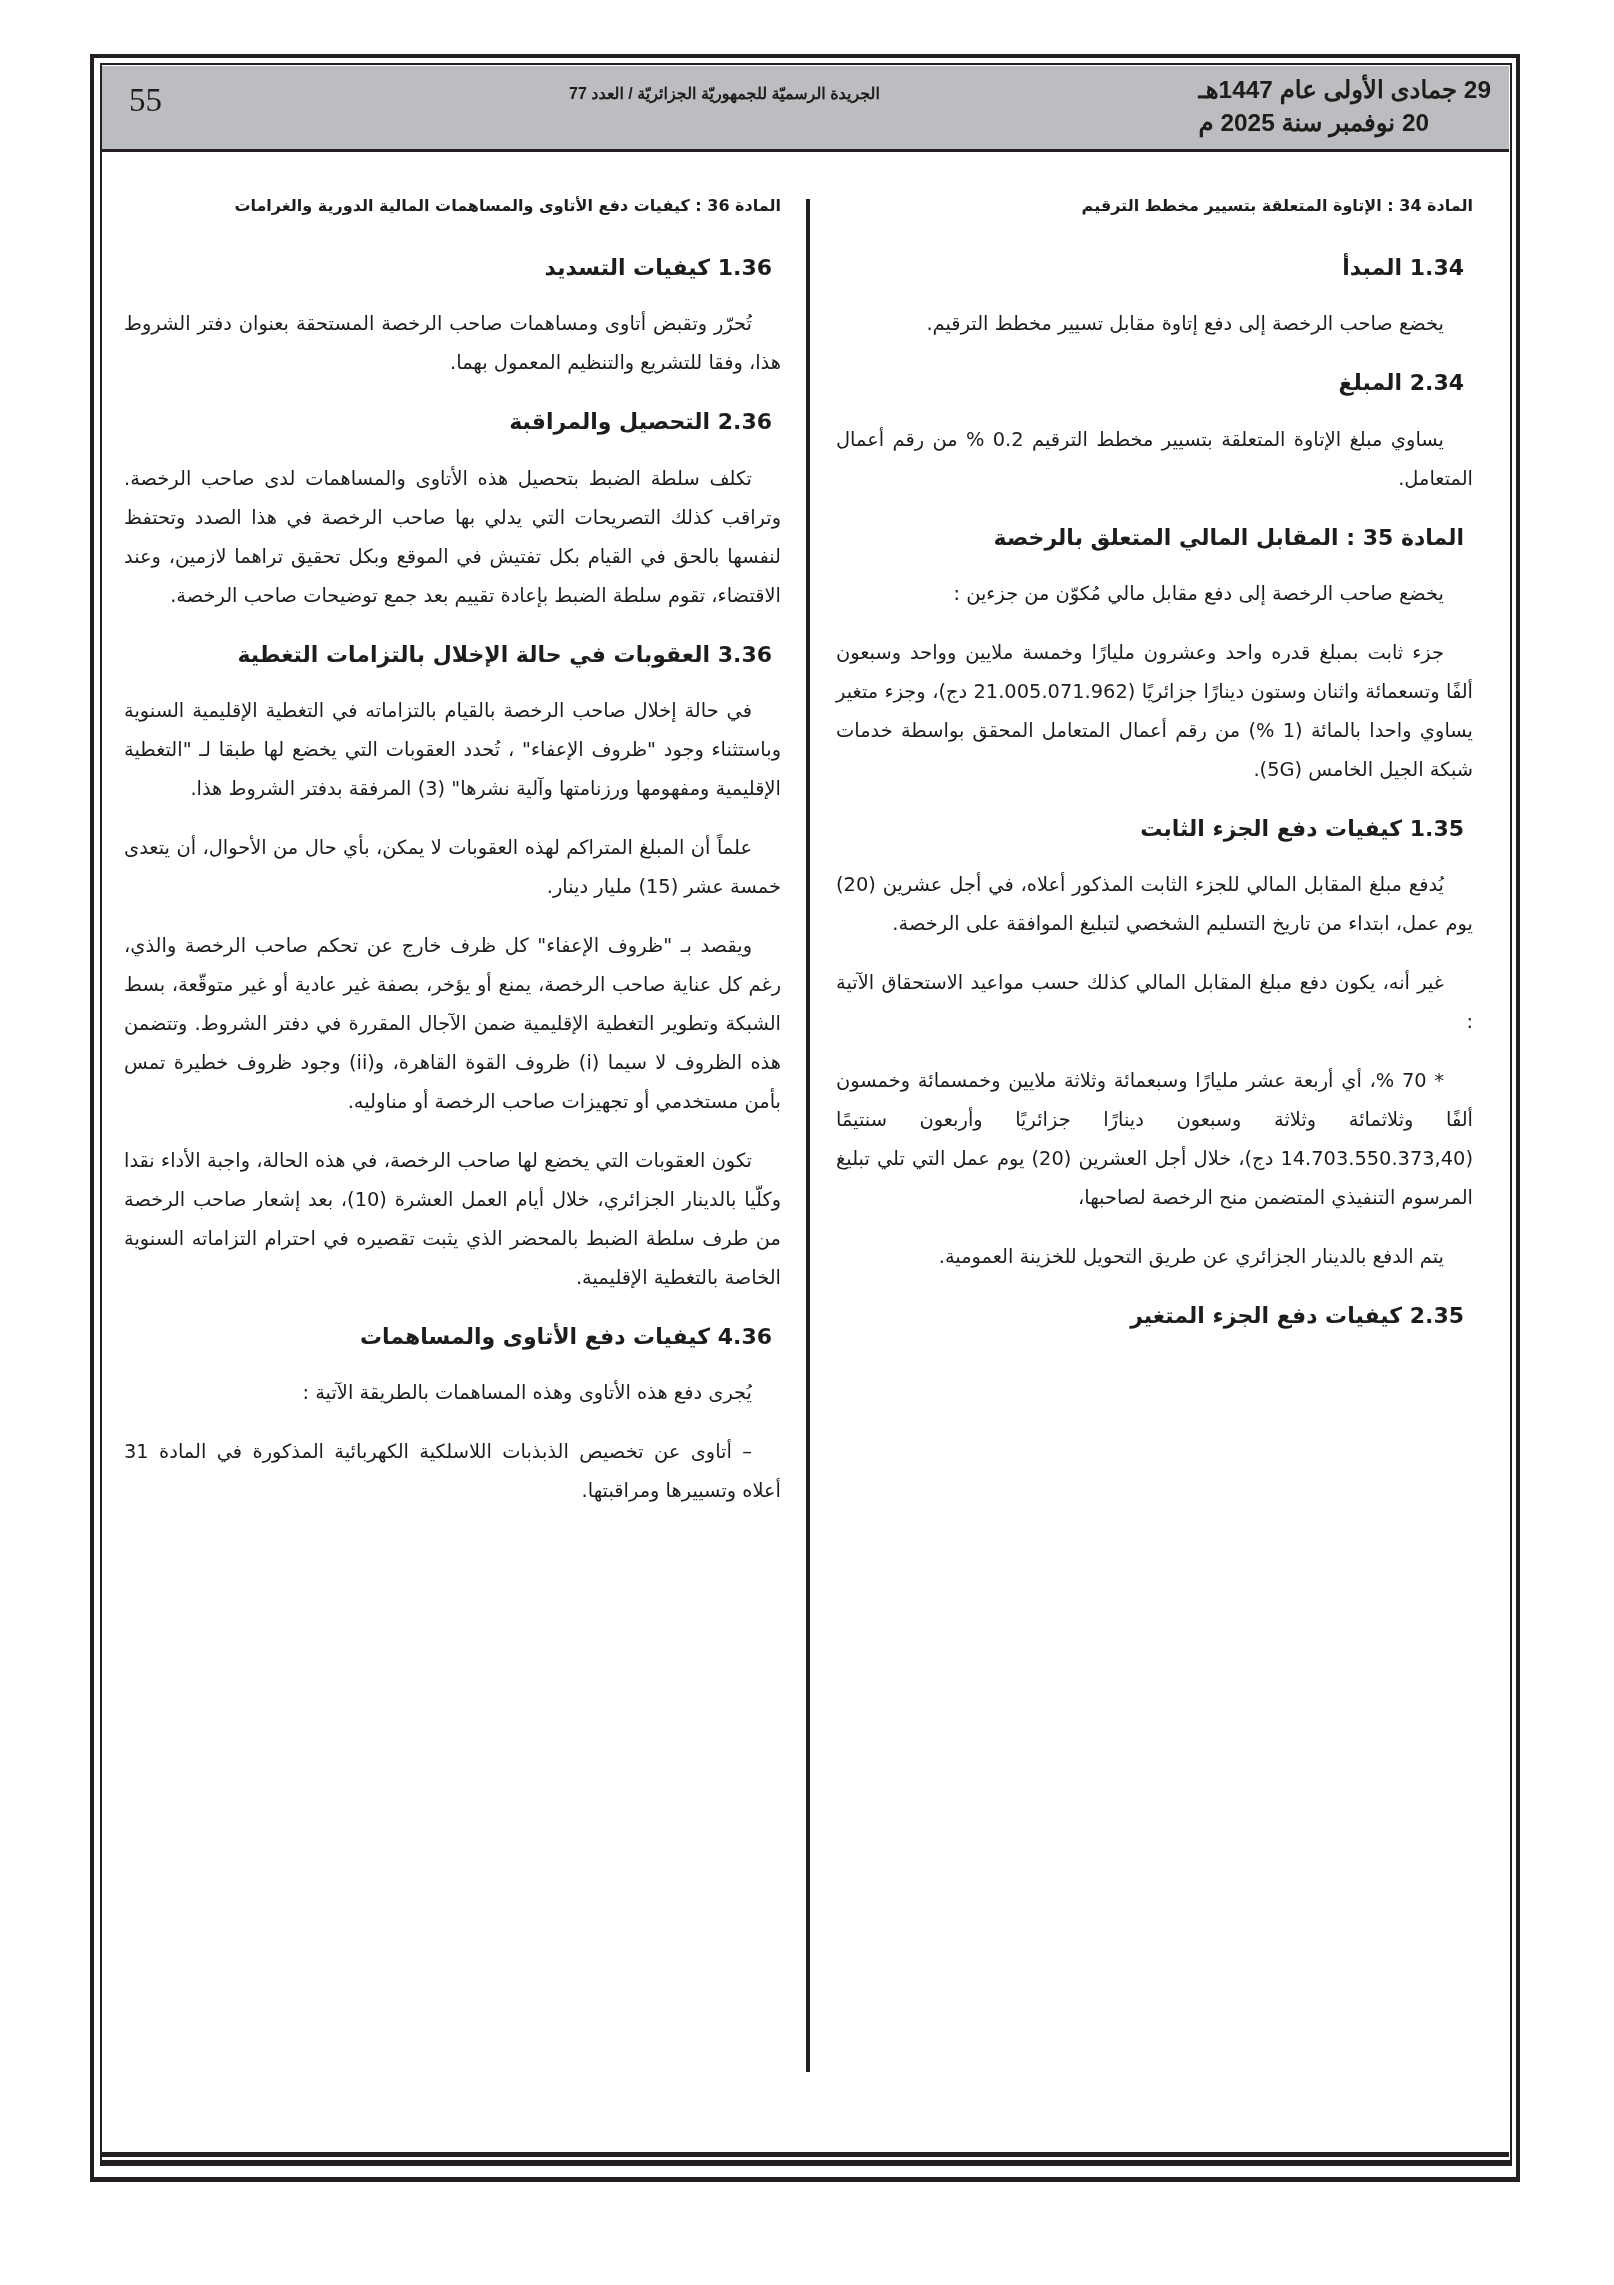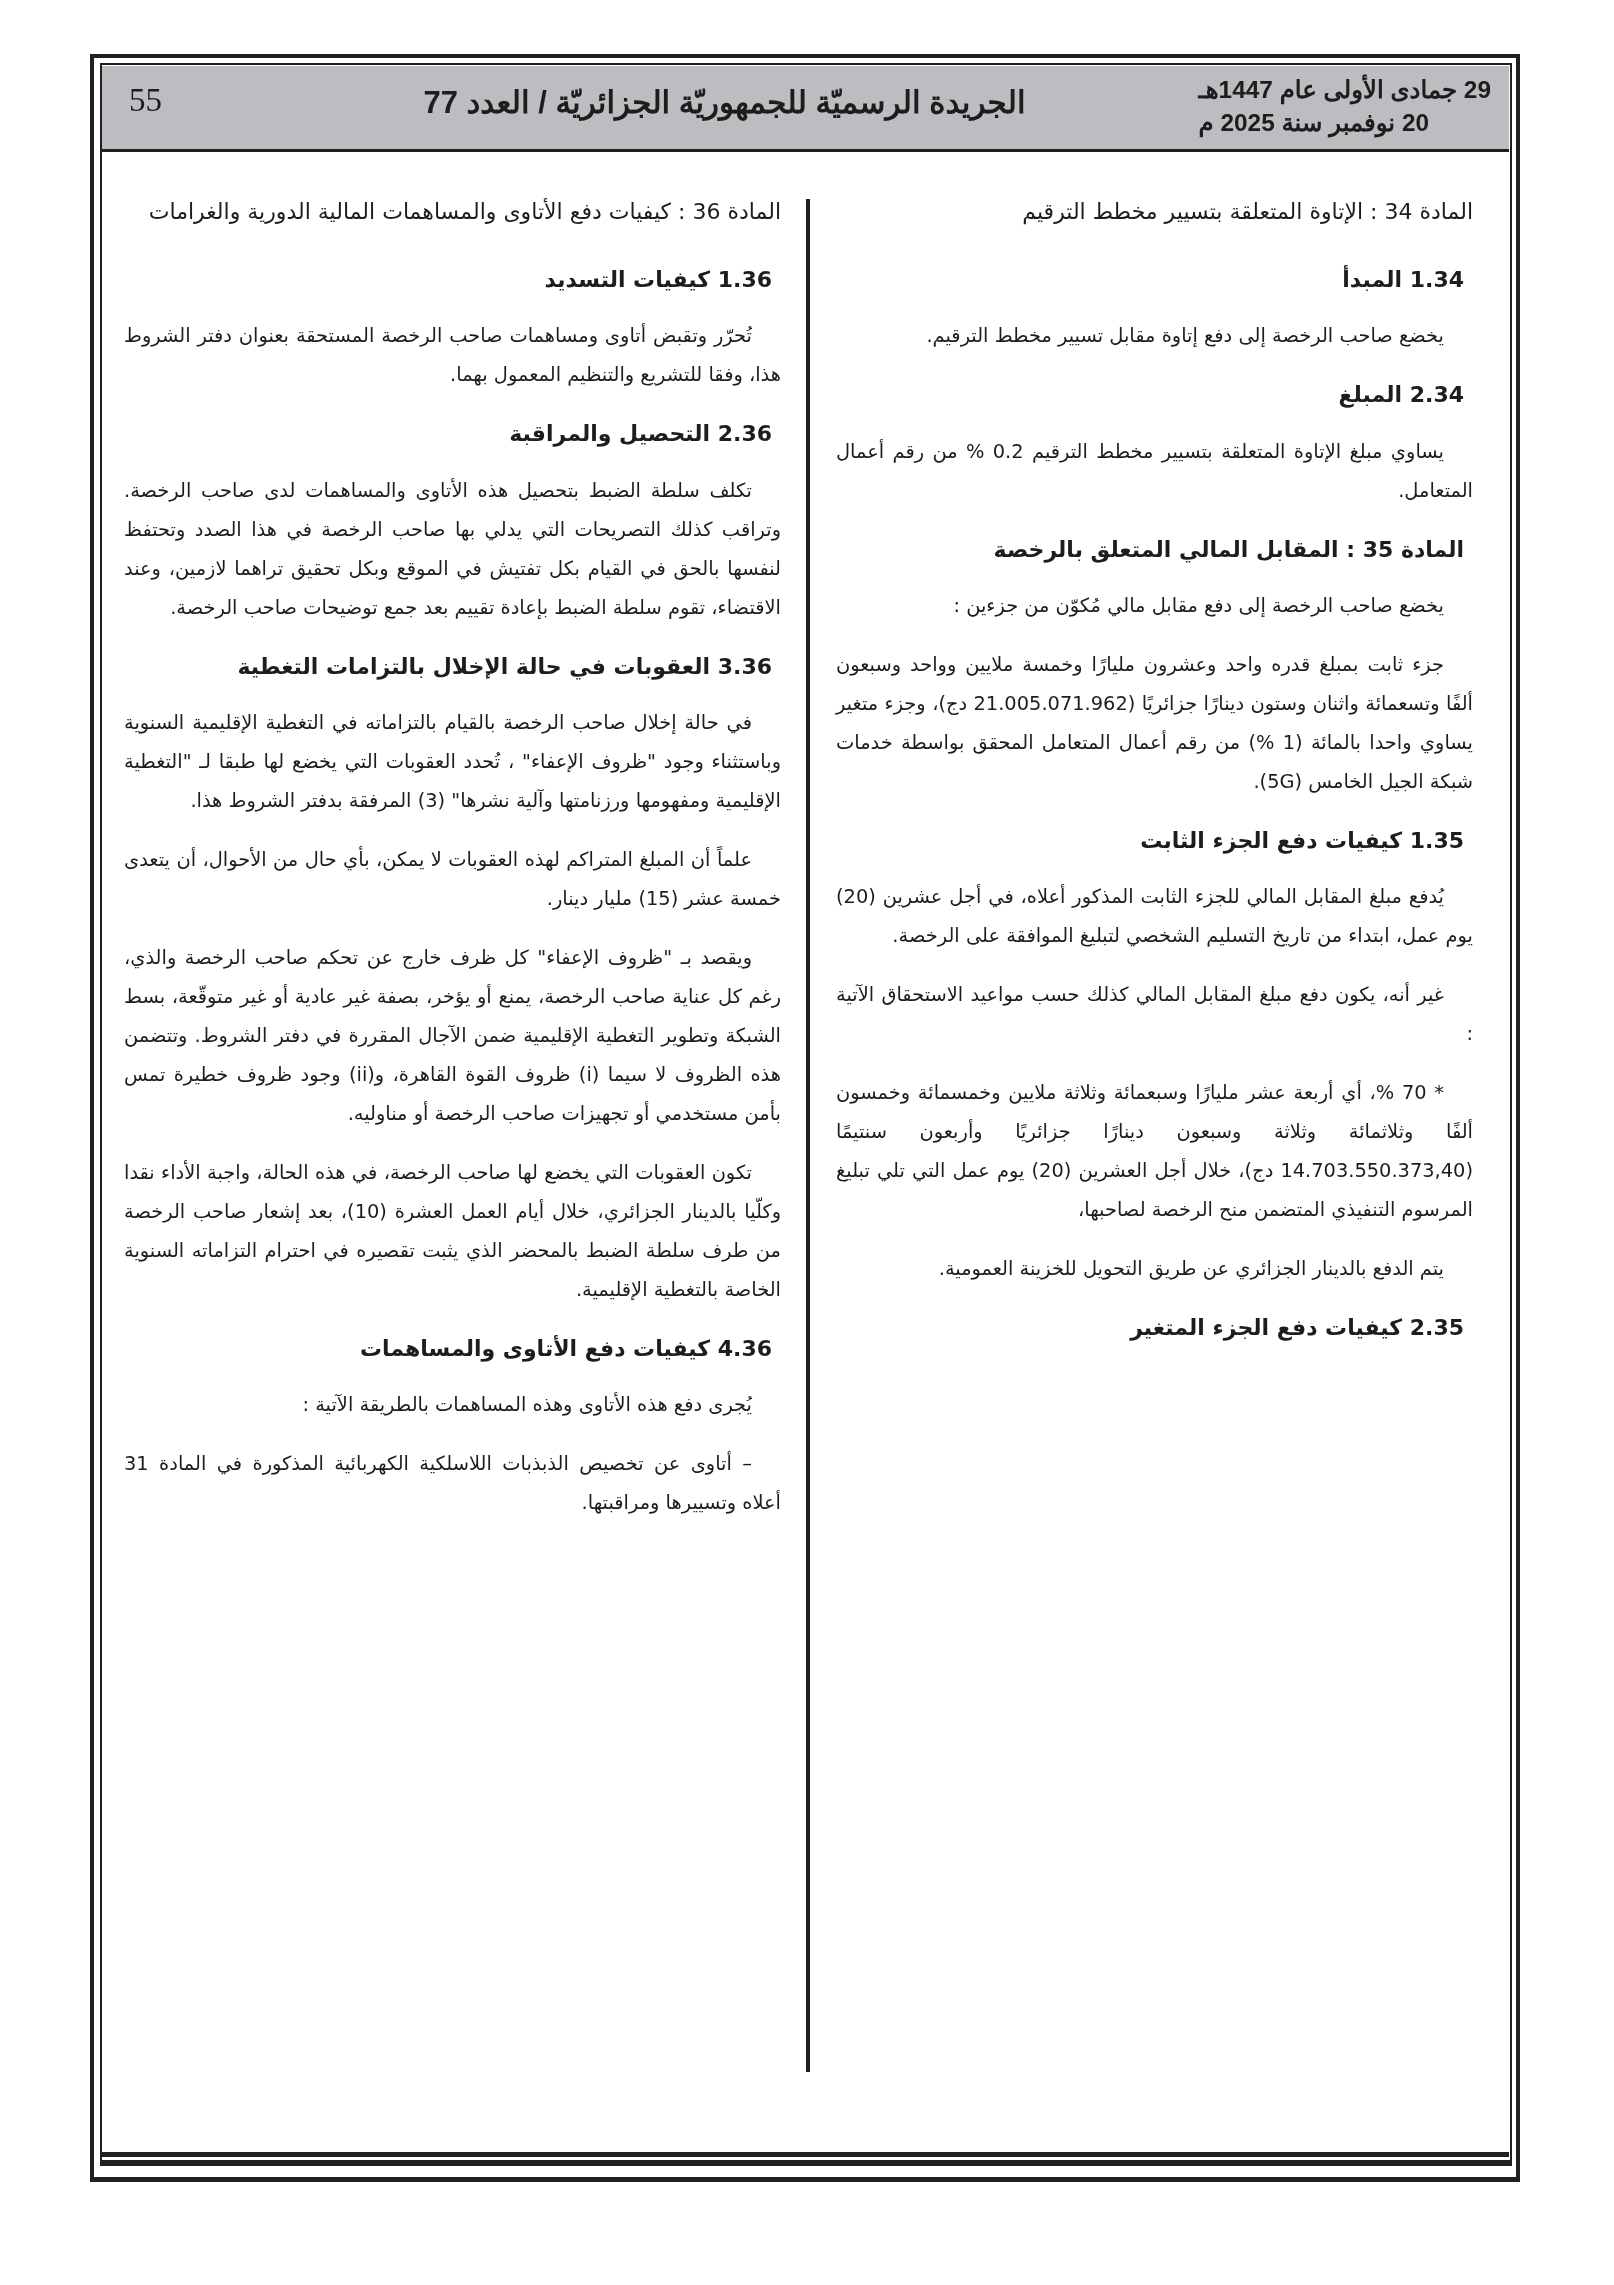--- a/index.html
+++ b/index.html
@@ -11,37 +11,37 @@
                  border: 4.5px solid #231f20; border-bottom-width: 5.4px; box-sizing: border-box; }
   .frame-inner { position: absolute; left: 100px; top: 63px; width: 1412px; height: 2103px;
                  border: 2.7px solid #231f20; border-bottom: 6.3px solid #231f20; box-sizing: border-box; }
 
   
   .header { position: absolute; left: 102px; top: 66px; width: 1407px; height: 86px;
             background: #bcbdc0; border-bottom: 3.6px solid #231f20; box-sizing: border-box; direction: rtl; }
   .hdr-date { position: absolute; right: 18px; top: 7.2px; font-family: "Liberation Sans", sans-serif;
               font-weight: bold; font-size: 24.4px; line-height: 33px; text-align: left; }
   .hdr-title { position: absolute; left: 10px; right: 0; top: 18px; text-align: center;
-               font-family: "Liberation Sans", sans-serif; font-weight: bold; font-size: 31px; }
+               font-family: "Liberation Sans", sans-serif; font-weight: bold; font-size: 16px; }
   .hdr-title span { margin-right: 172px; }
   .hdr-page { position: absolute; left: 27px; top: 16.3px; font-family: "Liberation Serif", serif;
               font-size: 33px; direction: ltr; }
 
   
   .divider { position: absolute; left: 806px; top: 199px; width: 3.6px; height: 1873px; background: #231f20; }
 
   
   .rule1 { position: absolute; left: 102px; top: 2152px; width: 1407px; height: 5.4px; background: #231f20; }
 
   .col { position: absolute; top: 181px; direction: rtl; text-align: justify;
          font-family: "DejaVu Sans", sans-serif; font-size: 19.4px; line-height: 39px; }
   .col-right { left: 836px; width: 637px; }
   .col-left  { left: 124px; width: 657px; }
 
-  .col h2 { font-size: 22px; font-weight: normal; margin: 0 0 18px 0; line-height: 61px; }
+  .col h2 { font-size: 16px; font-weight: bold; margin: 0 0 18px 0; line-height: 49px; }
   .col h3 { font-size: 22px; font-weight: bold; margin: 0 0 16.3px 0; line-height: 40px; padding-right: 9px; }
   .col p  { margin: 4px 0 20px 0; text-indent: 29px; }
 </style>
 </head>
 <body>
 
 <div class="frame-outer"></div>
 <div class="frame-inner"></div>
 
 <div class="header">

